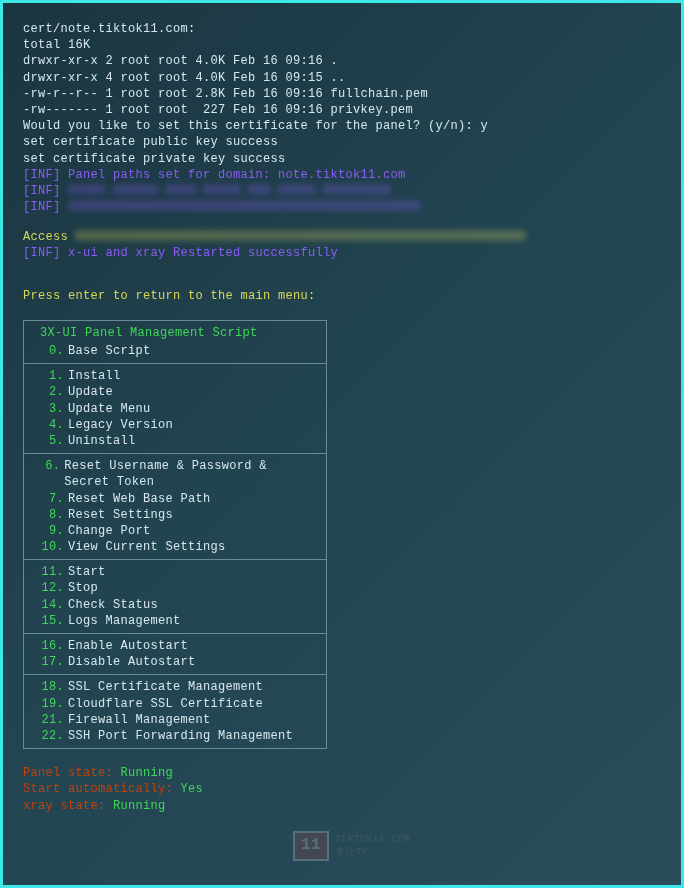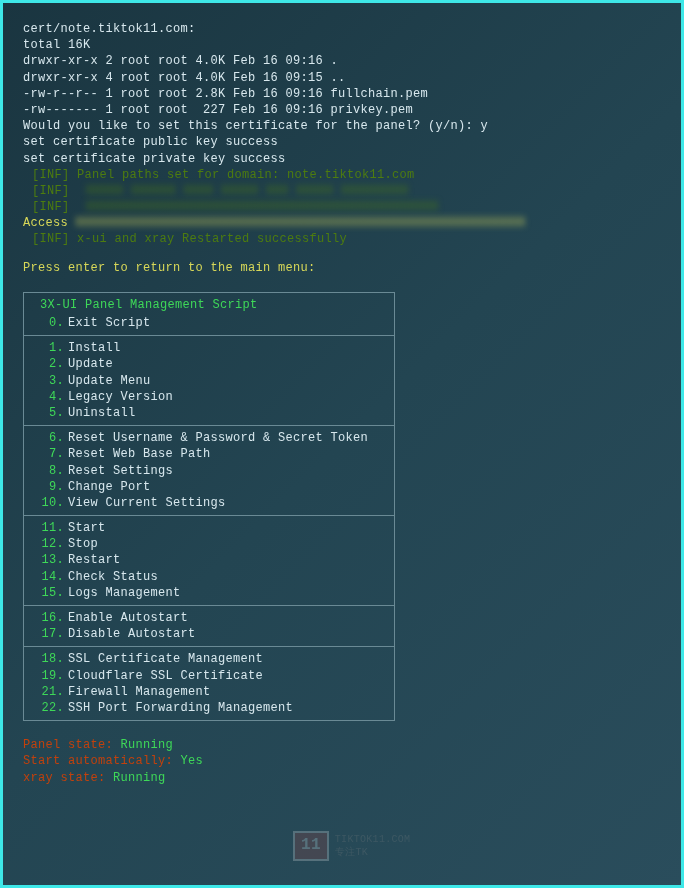--- a/index.html
+++ b/index.html
@@ -17,33 +17,33 @@
       border: 3px solid #3ee8e8;
       padding: 18px 14px 14px 20px;
       line-height: 1.35;
       letter-spacing: 0.3px;
       position: relative;
     }
     .line {
       white-space: pre;
     }
     .green {
-      color: #4d7c0f;
-      margin-left: 9px;
+      color: #8b5cf6;
     }
     .blur {
       filter: blur(3px);
       display: inline-block;
     }
     .yellow {
       color: #d8d858;
+      margin-top: 14px;
     }
     .menu-box {
       border: 1px solid #6a8a95;
-      width: 372px;
+      width: 304px;
       margin: 4px 0 12px 0;
     }
     .menu-section {
       border-bottom: 1px solid #6a8a95;
       padding: 4px 10px 4px 16px;
     }
     .menu-section:last-child {
       border-bottom: none;
     }
     .menu-title {
@@ -118,21 +118,21 @@
 
 <div class="line yellow">Press enter to return to the main menu:</div>
 
 <div class="spacer"></div>
 
 <div class="menu-box">
   <div class="menu-section">
     <div class="menu-title">3X-UI Panel Management Script</div>
     <div class="menu-row">
         <span class="menu-num">0.</span>
-        <span class="menu-label">Exit Script</span>
+        <span class="menu-label">Base Script</span>
       </div>
   </div>
   <div class="menu-section">
     <div class="menu-row">
         <span class="menu-num">1.</span>
         <span class="menu-label">Install</span>
       </div>
     <div class="menu-row">
         <span class="menu-num">2.</span>
         <span class="menu-label">Update</span>
@@ -173,24 +173,20 @@
       </div>
   </div>
   <div class="menu-section">
     <div class="menu-row">
         <span class="menu-num">11.</span>
         <span class="menu-label">Start</span>
       </div>
     <div class="menu-row">
         <span class="menu-num">12.</span>
         <span class="menu-label">Stop</span>
-      </div>
-    <div class="menu-row">
-        <span class="menu-num">13.</span>
-        <span class="menu-label">Restart</span>
       </div>
     <div class="menu-row">
         <span class="menu-num">14.</span>
         <span class="menu-label">Check Status</span>
       </div>
     <div class="menu-row">
         <span class="menu-num">15.</span>
         <span class="menu-label">Logs Management</span>
       </div>
   </div>

